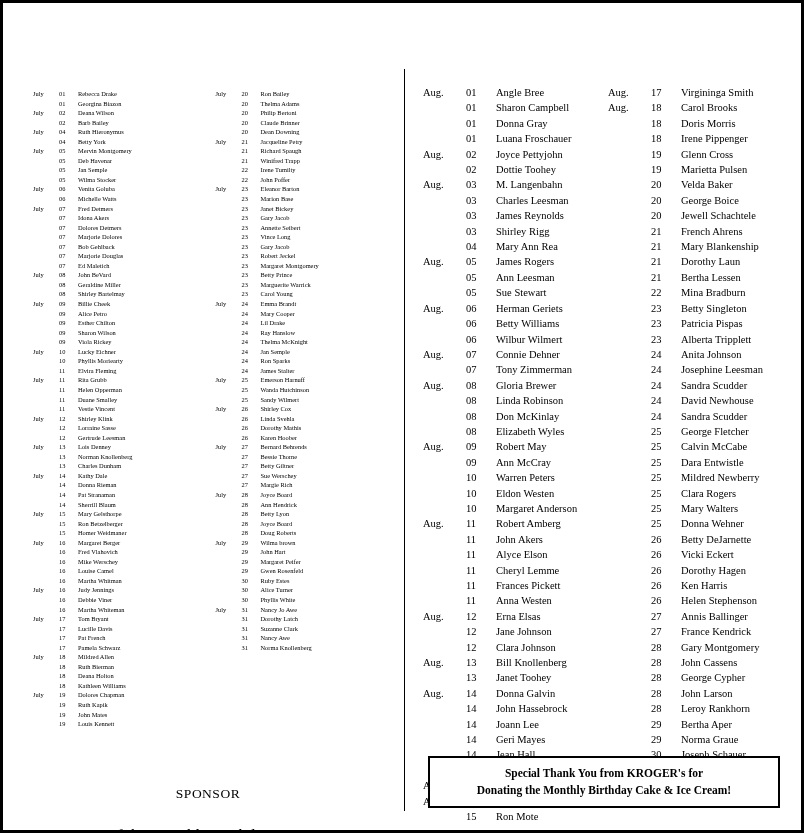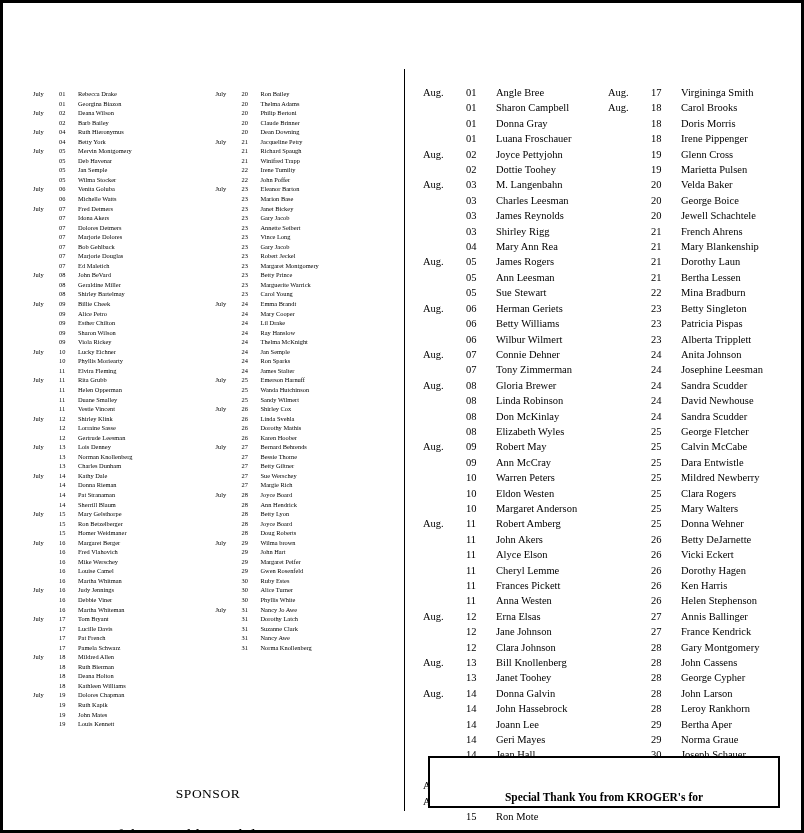--- a/index.html
+++ b/index.html
@@ -141,21 +141,21 @@
   .thanks-box {
     position: absolute;
     left: 425px;
     top: 753px;
     width: 348px;
     height: 48px;
     border: 2px solid #000000;
     display: flex;
     flex-direction: column;
     align-items: center;
-    justify-content: flex-end;
+    justify-content: center;
     background: #ffffff;
   }
   .thanks-box div {
     font-size: 11.5px;
     font-weight: bold;
     line-height: 17px;
     text-align: center;
   }
 </style>
 </head>
@@ -1289,15 +1289,16 @@
     </div>
   </div>
 
   <div class="sponsor">
     <div class="l1">SPONSOR</div>
     <div class="l2">Of the Monthly Birthday Party</div>
   </div>
 
   <div class="thanks-box">
     <div>Special Thank You  from KROGER's for</div>
+    <div>Donating the Monthly Birthday Cake &amp; Ice Cream!</div>
   </div>
 
 </div>
 
 </body></html>

